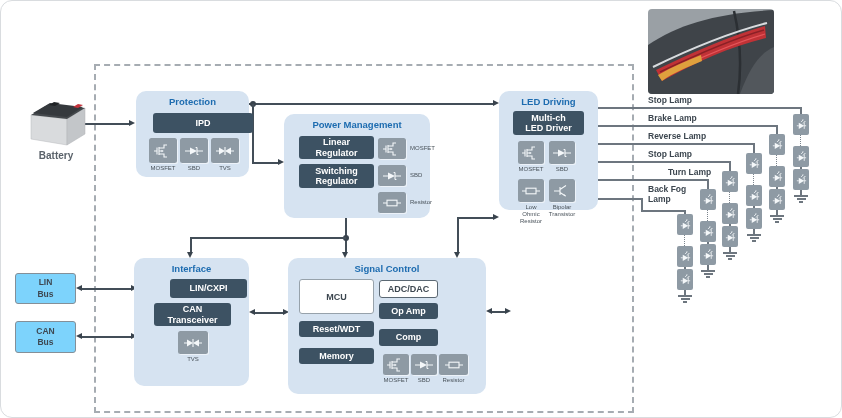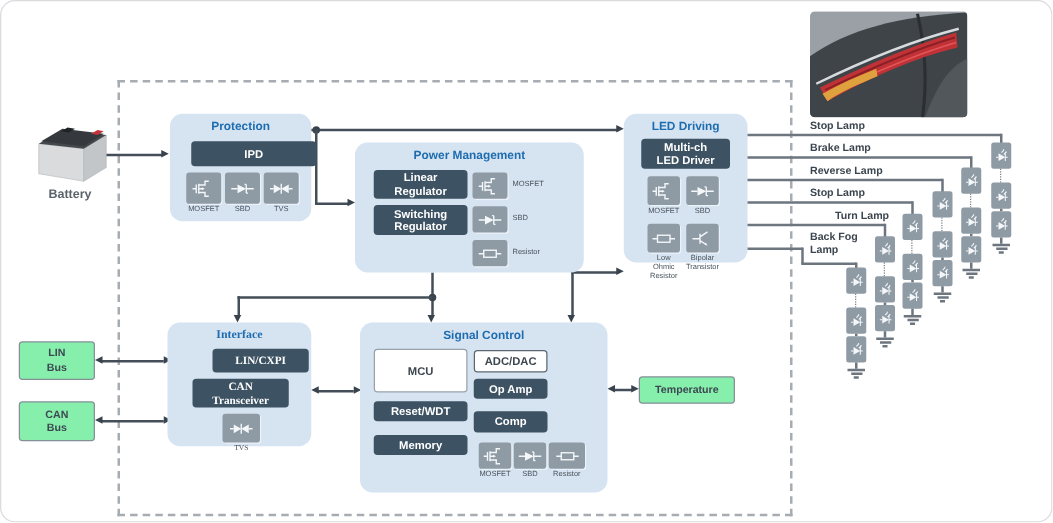--- a/index.html
+++ b/index.html
@@ -10,21 +10,21 @@
   .ecu{position:absolute;left:93px;top:63px;width:540px;height:349px;border:2px dashed #a6acb2;box-sizing:border-box;}
   
   .block{position:absolute;background:#d6e3f1;border-radius:10px;}
   .btitle{position:absolute;left:0;right:0;top:5px;text-align:center;font-weight:bold;font-size:9.5px;color:#1d6cb0;}
   .chip{position:absolute;background:#3d5263;color:#fff;font-weight:bold;font-size:9px;line-height:1.15;
         display:flex;align-items:center;justify-content:center;text-align:center;border-radius:3px;
         white-space:pre-line;box-sizing:border-box;padding:1px 2px;}
   .wchip{position:absolute;background:#fff;border:1px solid #97a2ab;color:#3d4750;font-weight:bold;font-size:9px;
         display:flex;align-items:center;justify-content:center;text-align:center;border-radius:3px;box-sizing:border-box;}
   .wchip.strong{border-color:#5b6873;}
-  .busbox{position:absolute;background:#86efac;border:1.5px solid #848f98;border-radius:3px;display:flex;align-items:center;
+  .busbox{position:absolute;background:#7dd3fc;border:1.5px solid #848f98;border-radius:3px;display:flex;align-items:center;
         justify-content:center;text-align:center;font-weight:bold;font-size:8.5px;color:#3e4852;line-height:1.3;
         white-space:pre-line;box-sizing:border-box;}
   
   .tile{position:absolute;background:#8e9aa4;border-radius:2.5px;display:flex;align-items:center;justify-content:center;
         box-shadow:1px 1px 0 rgba(255,255,255,.55);}
   .tlbl{position:absolute;font-size:6px;color:#49525a;text-align:center;line-height:1.2;white-space:pre-line;}
   .tlbl.side{text-align:left;}
   
   .hl,.vl{position:absolute;background:#434e58;}
   .hl{height:1.5px;} .vl{width:1.5px;}
@@ -192,21 +192,21 @@
     <div class="tile" style="left:75px;top:47px;width:28px;height:25px;">
         <svg width="20" height="16">
           <use href="#s-tvs"></use>
         </svg>
       </div>
     <div class="tlbl" style="left:12px;top:74px;width:30px;">MOSFET</div>
     <div class="tlbl" style="left:43px;top:74px;width:30px;">SBD</div>
     <div class="tlbl" style="left:74px;top:74px;width:30px;">TVS</div>
   </div>
 
-  <div class="block" style="left:283px;top:113px;width:183px;height:104px;">
+  <div class="block" style="left:283px;top:113px;width:146px;height:104px;">
     <div class="btitle">Power Management</div>
     <div class="chip" style="left:15px;top:22px;width:75px;height:23px;">Linear
 Regulator</div>
     <div class="chip" style="left:15px;top:50px;width:75px;height:24px;">Switching
 Regulator</div>
     <div class="tile" style="left:94px;top:24px;width:28px;height:21px;">
         <svg width="20" height="16">
           <use href="#s-mosfet"></use>
         </svg>
       </div>
@@ -251,21 +251,21 @@
           <use href="#s-bjt"></use>
         </svg>
       </div>
     <div class="tlbl" style="left:13px;top:113px;width:38px;">Low
 Ohmic
 Resistor</div>
     <div class="tlbl" style="left:44px;top:113px;width:38px;">Bipolar
 Transistor</div>
   </div>
 
-  <div class="block" style="left:133px;top:257px;width:115px;height:99px;font-family:Liberation Serif, serif;">
+  <div class="block" style="left:133px;top:257px;width:115px;height:128px;">
     <div class="btitle">Interface</div>
     <div class="chip" style="left:36px;top:21px;width:77px;height:19px;">LIN/CXPI</div>
     <div class="chip" style="left:20px;top:45px;width:77px;height:23px;">CAN
 Transceiver</div>
     <div class="tile" style="left:44px;top:73px;width:30px;height:23px;">
         <svg width="20" height="16">
           <use href="#s-tvs"></use>
         </svg>
       </div>
     <div class="tlbl" style="left:39px;top:98px;width:40px;">TVS</div>
@@ -292,21 +292,20 @@
     <div class="tile" style="left:151px;top:96px;width:29px;height:21px;">
         <svg width="20" height="16">
           <use href="#s-res"></use>
         </svg>
       </div>
     <div class="tlbl" style="left:93px;top:119px;width:30px;">MOSFET</div>
     <div class="tlbl" style="left:121px;top:119px;width:30px;">SBD</div>
     <div class="tlbl" style="left:149px;top:119px;width:33px;">Resistor</div>
   </div>
 
-  <div class="busbox" style="left:510px;top:300px;width:77px;height:22px;">Temperature</div>
   <div class="busbox" style="left:14px;top:272px;width:61px;height:31px;">LIN
 Bus</div>
   <div class="busbox" style="left:14px;top:320px;width:61px;height:32px;">CAN
 Bus</div>
 
   <div class="lamp">
     <div class="hl" style="left:597px;top:106px;width:203px;"></div>
     <div class="vl" style="left:799px;top:106px;height:8px;"></div>
     <div class="lamplbl" style="left:647px;top:94px;width:70px;">Stop Lamp</div>
     <div class="chain" style="left:792px;top:113px;">

